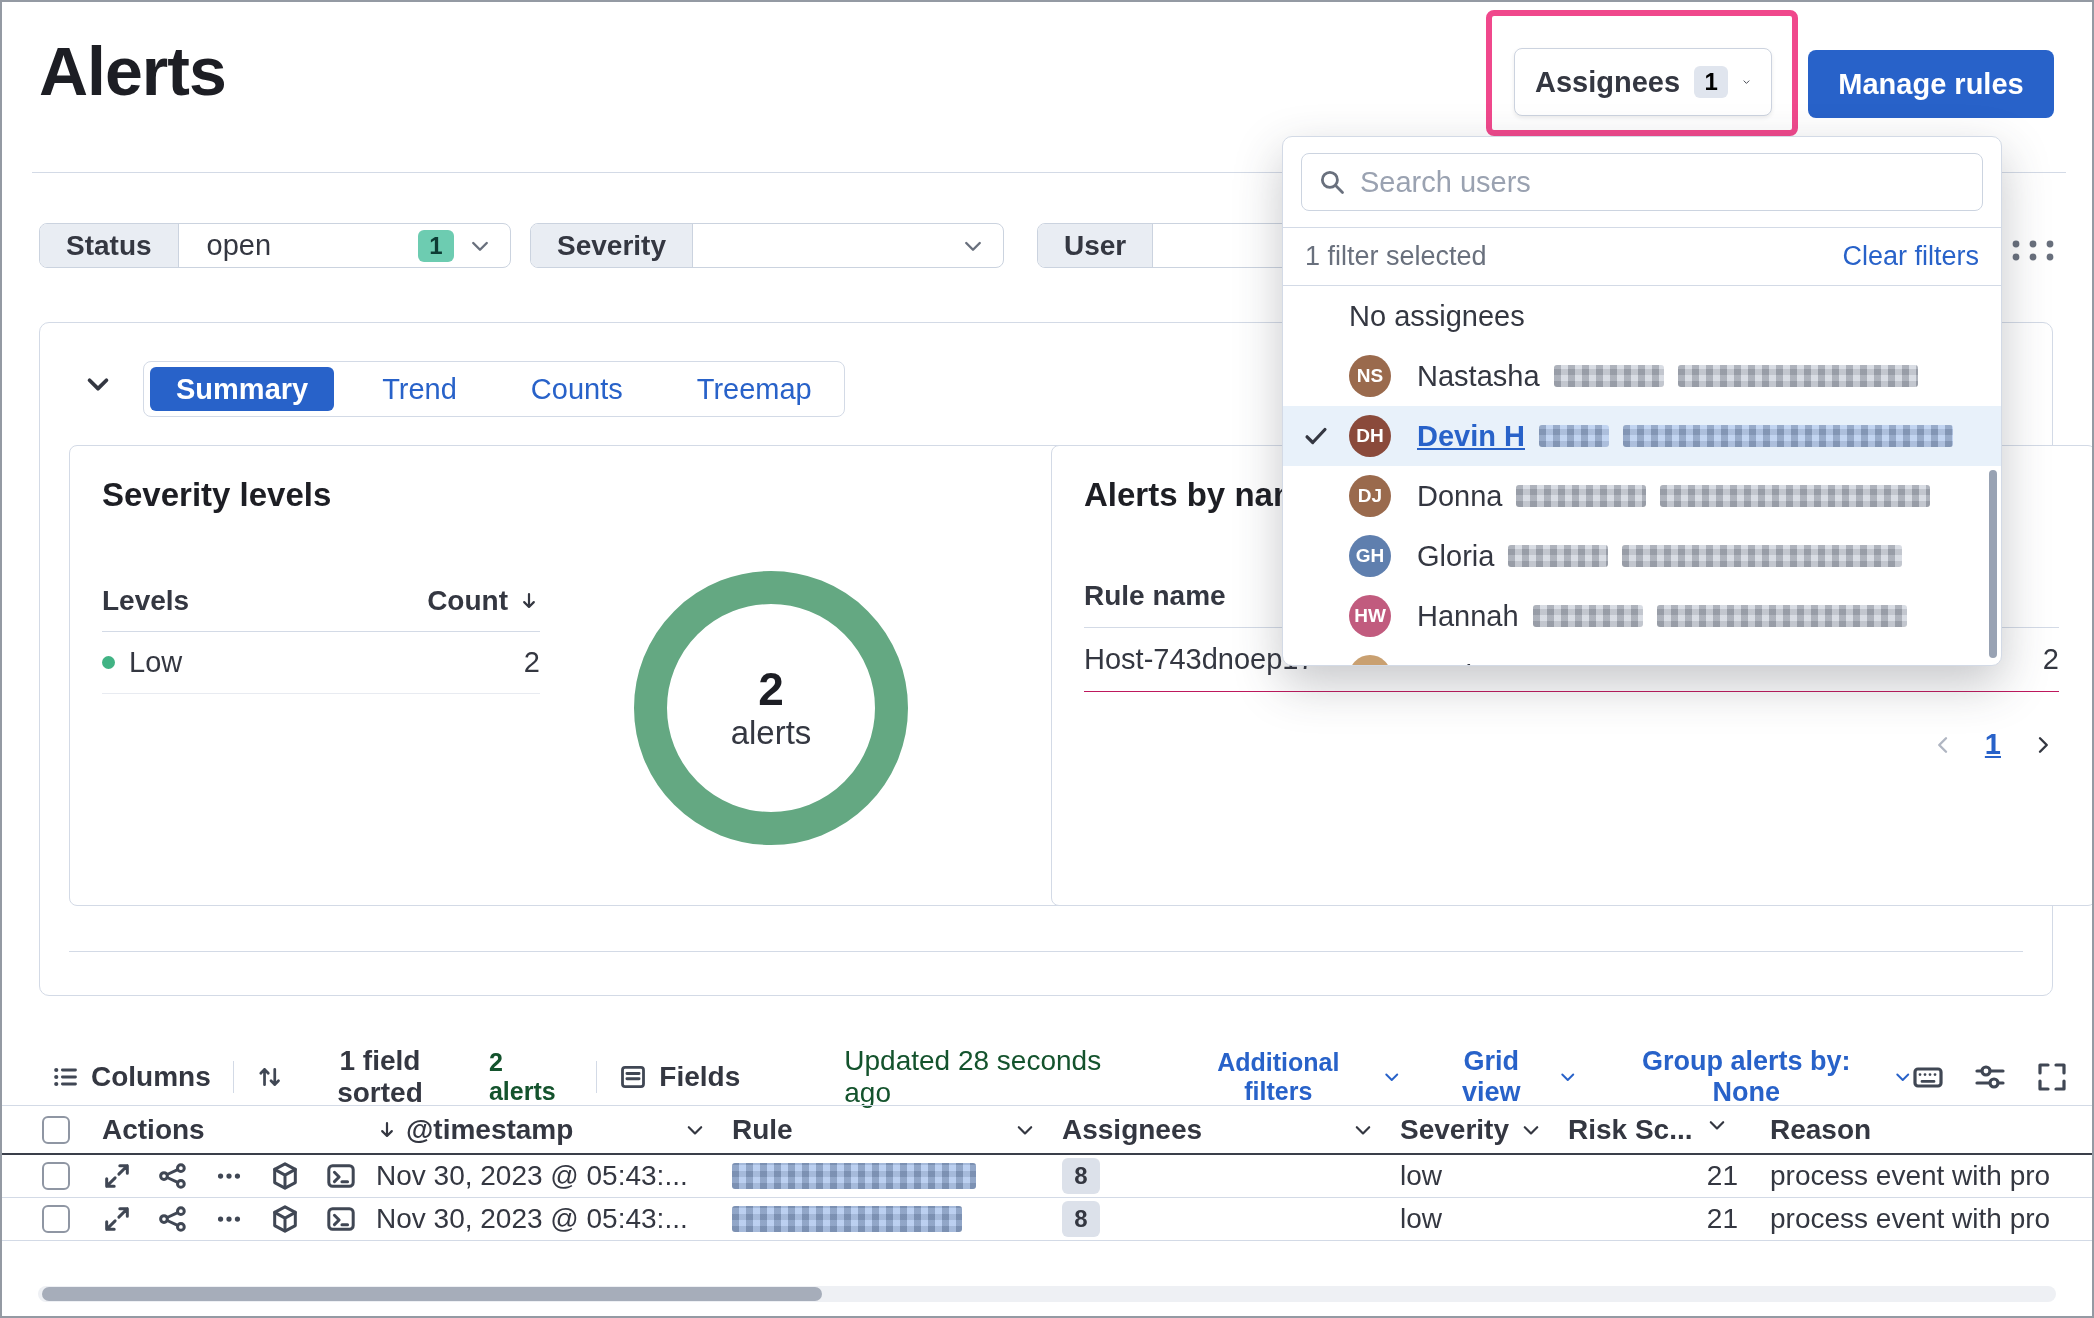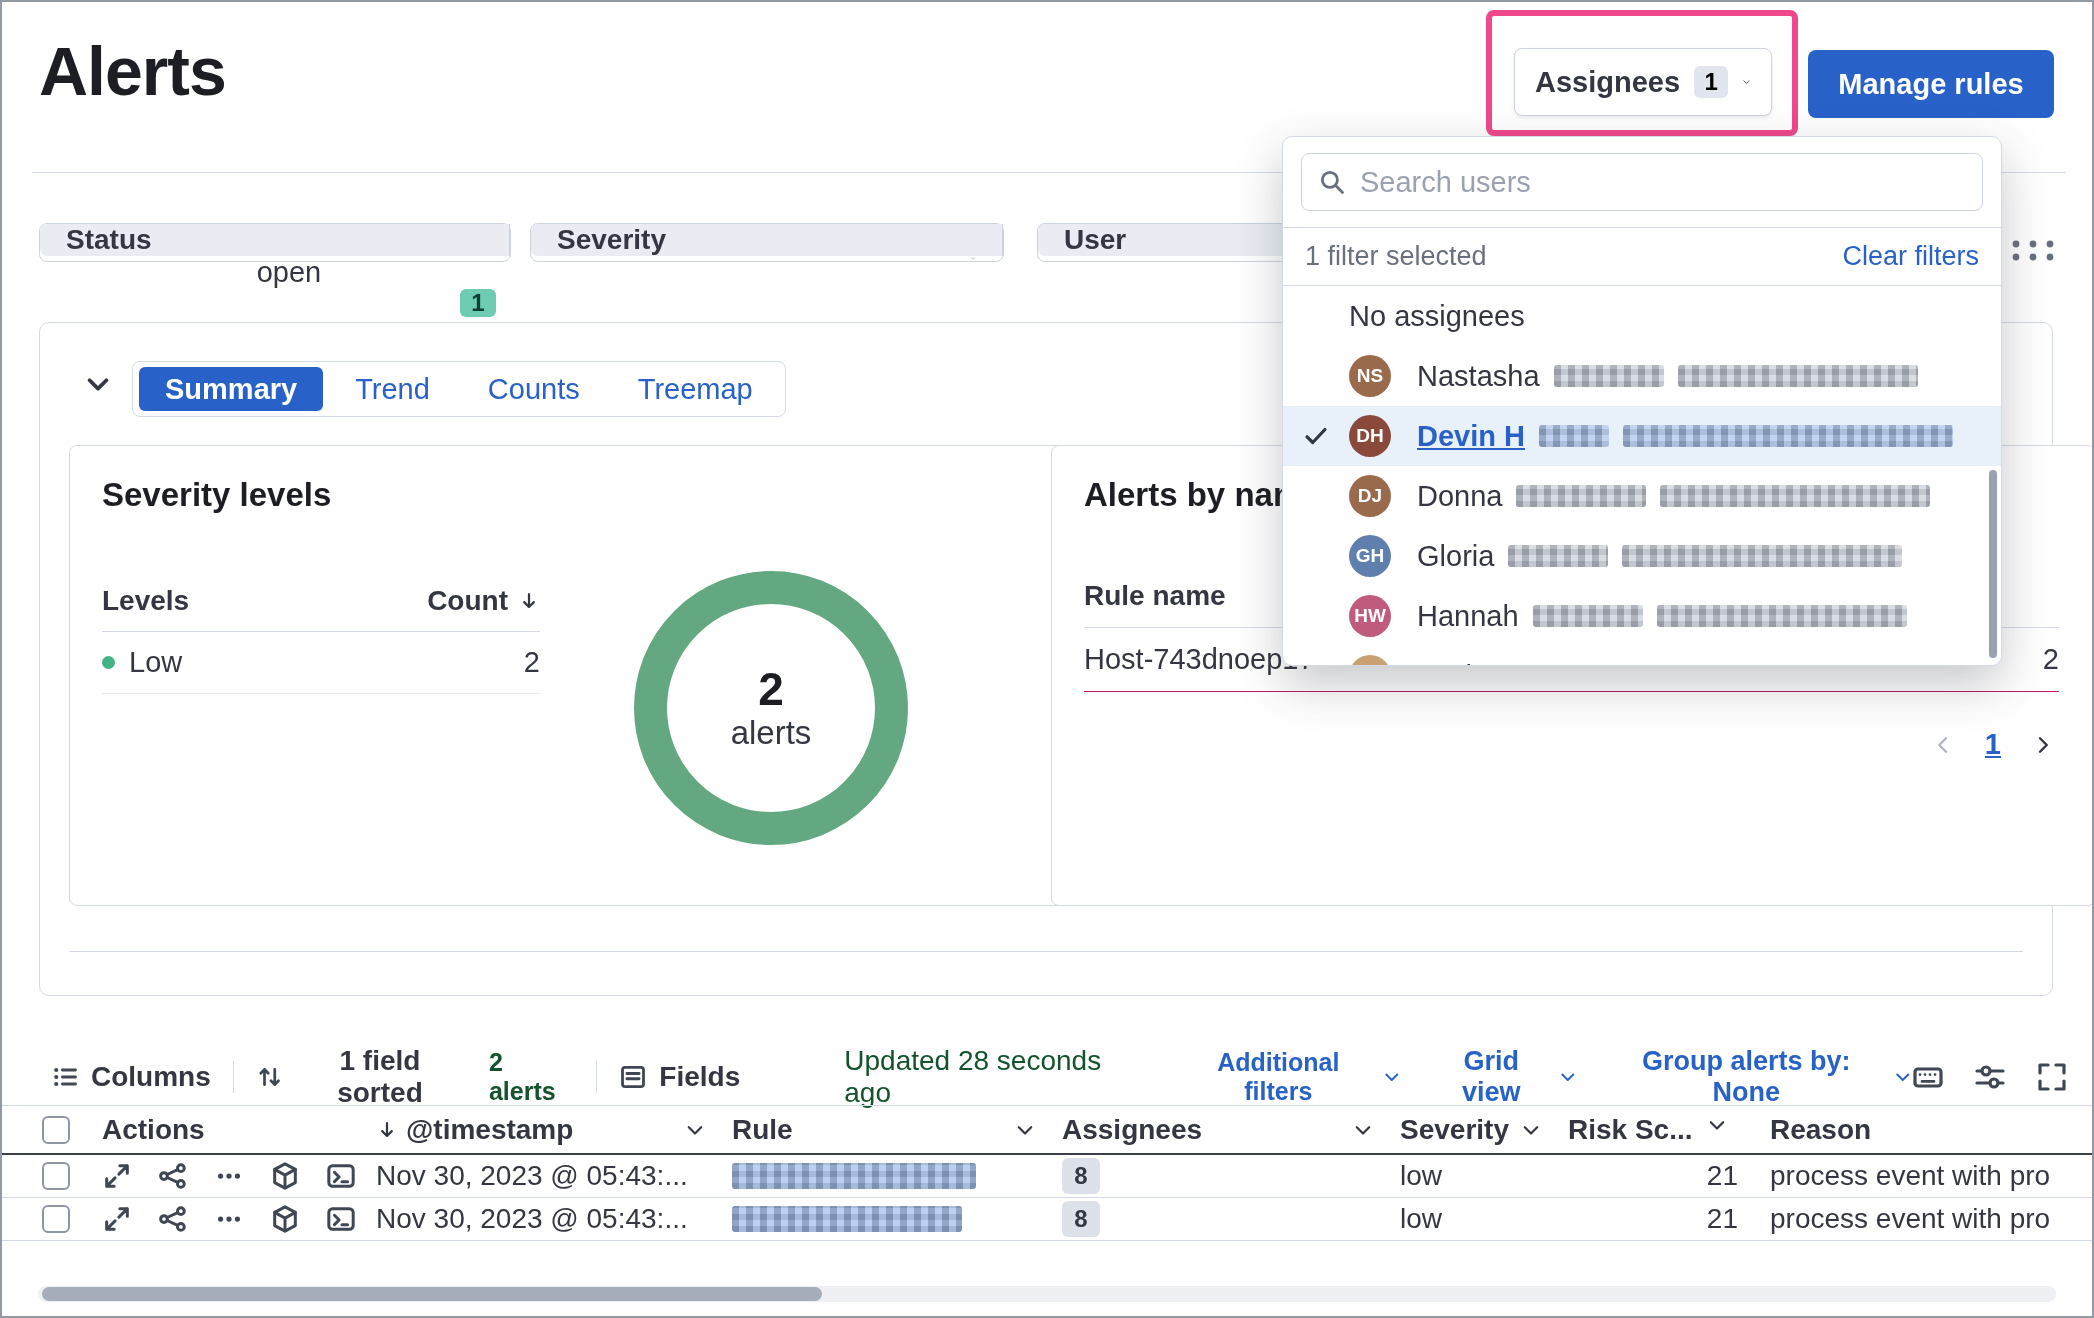--- a/index.html
+++ b/index.html
@@ -16,31 +16,31 @@
   .assignees-btn { position:absolute; left:1512px; top:46px; width:258px; height:68px; background:#fff; border:1px solid #ccd3df;
     border-radius:8px; box-shadow:0 2px 4px rgba(0,0,0,.08); display:flex; align-items:center; padding:0 20px; gap:14px; cursor:pointer; }
   .assignees-btn .lbl { font-size:29px; font-weight:700; color:#343741; }
   .assignees-btn .cnt { min-width:34px; height:32px; background:#e0e5ee; border-radius:6px; display:flex; align-items:center; justify-content:center; font-size:24px; font-weight:700; }
   .assignees-btn .chev { width:24px; height:24px; margin-left:auto; color:#343741; }
   .manage-btn { position:absolute; left:1806px; top:48px; width:246px; height:68px; border:none; border-radius:8px;
     color:#fff; font-size:29px; font-weight:700; font-family:inherit; display:flex; align-items:center; justify-content:center; cursor:pointer; }
   .header-rule { position:absolute; left:30px; top:170px; width:2034px; height:0; border-top:1px solid #d3dae6; }
 
   
-  .filter { position:absolute; top:221px; height:39px; border:1px solid #cbd3df; border-radius:8px; background:#fff; display:flex; align-items:center; cursor:pointer;flex-direction:column; }
+  .filter { position:absolute; top:221px; height:45px; border:1px solid #cbd3df; border-radius:8px; background:#fff; display:flex; align-items:center; cursor:pointer; }
   .filter .flabel { background:#e9edf3; align-self:stretch; display:flex; align-items:center; padding:0 26px; font-size:28px; font-weight:700; color:#343741; border-right:1px solid #cbd3df; border-radius:7px 0 0 7px; }
   .filter .fvalue { font-size:29px; margin-left:28px; color:#343741; }
   .filter .chev { width:24px; height:24px; color:#69707d; margin-right:18px; }
   .teal-badge { margin-left:auto; min-width:36px; height:32px; border-radius:6px; display:flex; align-items:center; justify-content:center; font-size:24px; font-weight:600; color:#0d3c34; margin-right:14px; }
   .dotgrid { position:absolute; left:2006px; top:234px; width:50px; height:28px; color:#69707d; cursor:pointer; }
 
   
   .charts-panel { position:absolute; left:37px; top:320px; width:2014px; height:674px; border:1.5px solid #d3dae6; border-radius:10px; background:#fff; }
   .panel-toggle { position:absolute; left:43px; top:46px; width:30px; height:30px; color:#343741; cursor:pointer; }
-  .tabs { position:absolute; left:92px; top:38px; height:56px; border:1px solid #d3dae6; border-radius:8px; display:flex; align-items:center; padding:0 6px; gap:6px; background:#fff; }
+  .tabs { position:absolute; left:103px; top:38px; height:56px; border:1px solid #d3dae6; border-radius:8px; display:flex; align-items:center; padding:0 6px; gap:22px; background:#fff; }
   .tab { font-family:inherit; font-size:29px; color:#2862c9; font-weight:500; padding:0 26px; height:44px; display:flex; align-items:center; border-radius:6px; background:transparent; border:none; cursor:pointer; }
   .tab.active { background:#2862c9; color:#fff; font-weight:600; }
 
   .kpi-card { position:absolute; top:122px; width:1045px; height:461px; border:1px solid #d3dae6; border-radius:8px; background:#fff; }
   .kpi-card.left { left:29px; } .kpi-card.right { left:1011px; }
   .card-title { position:absolute; left:32px; top:30px; font-size:33px; font-weight:700; color:#1d1e24; }
   .mini-table { position:absolute; left:32px; top:124px; width:438px; }
   .mt-head { display:flex; justify-content:space-between; align-items:center; height:62px; border-bottom:1px solid #d3dae6; font-size:28px; font-weight:700; }
   .mt-row { display:flex; justify-content:space-between; align-items:center; height:62px; border-bottom:1px solid #e8ebf1; font-size:29px; }
   .lvl { display:flex; align-items:center; gap:14px; }

